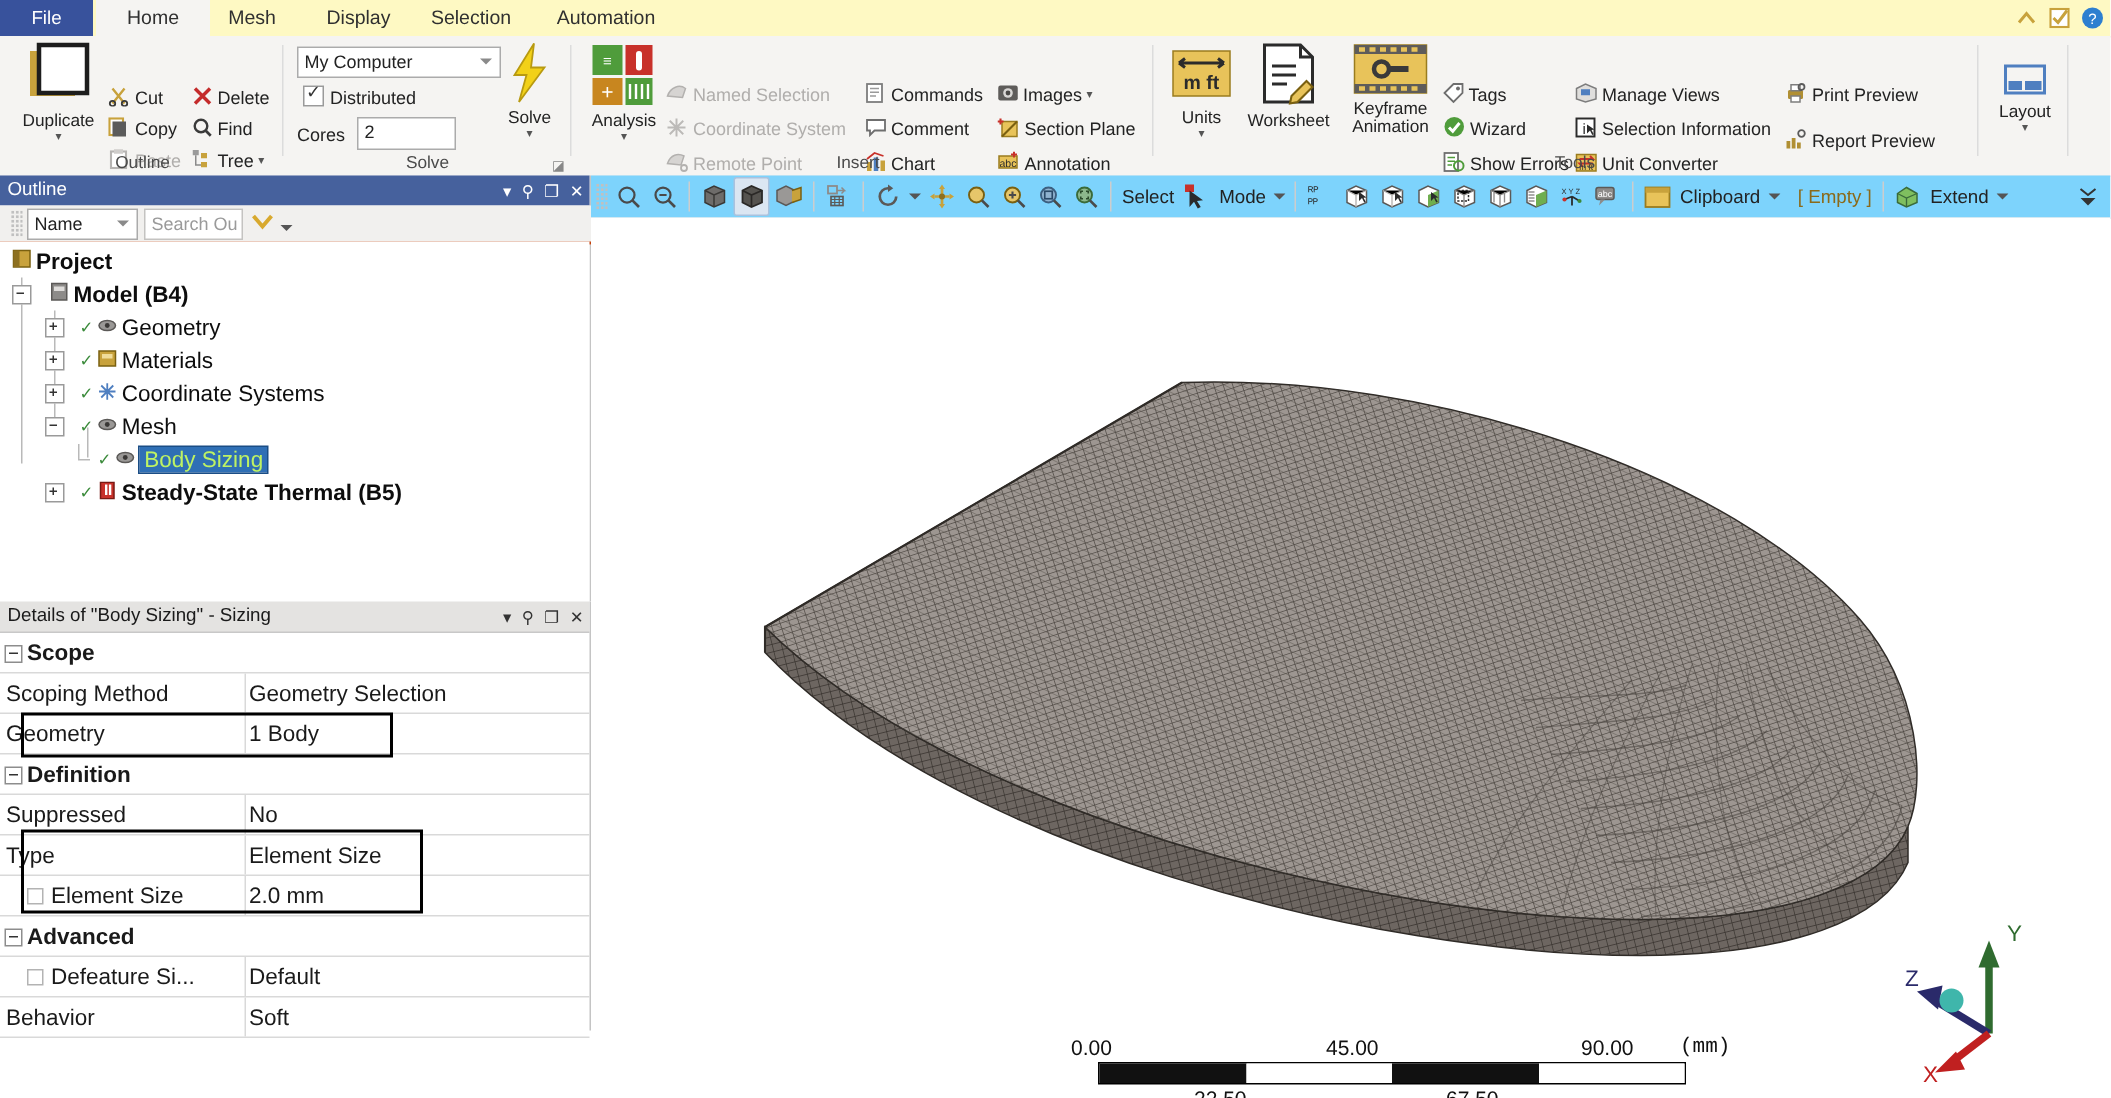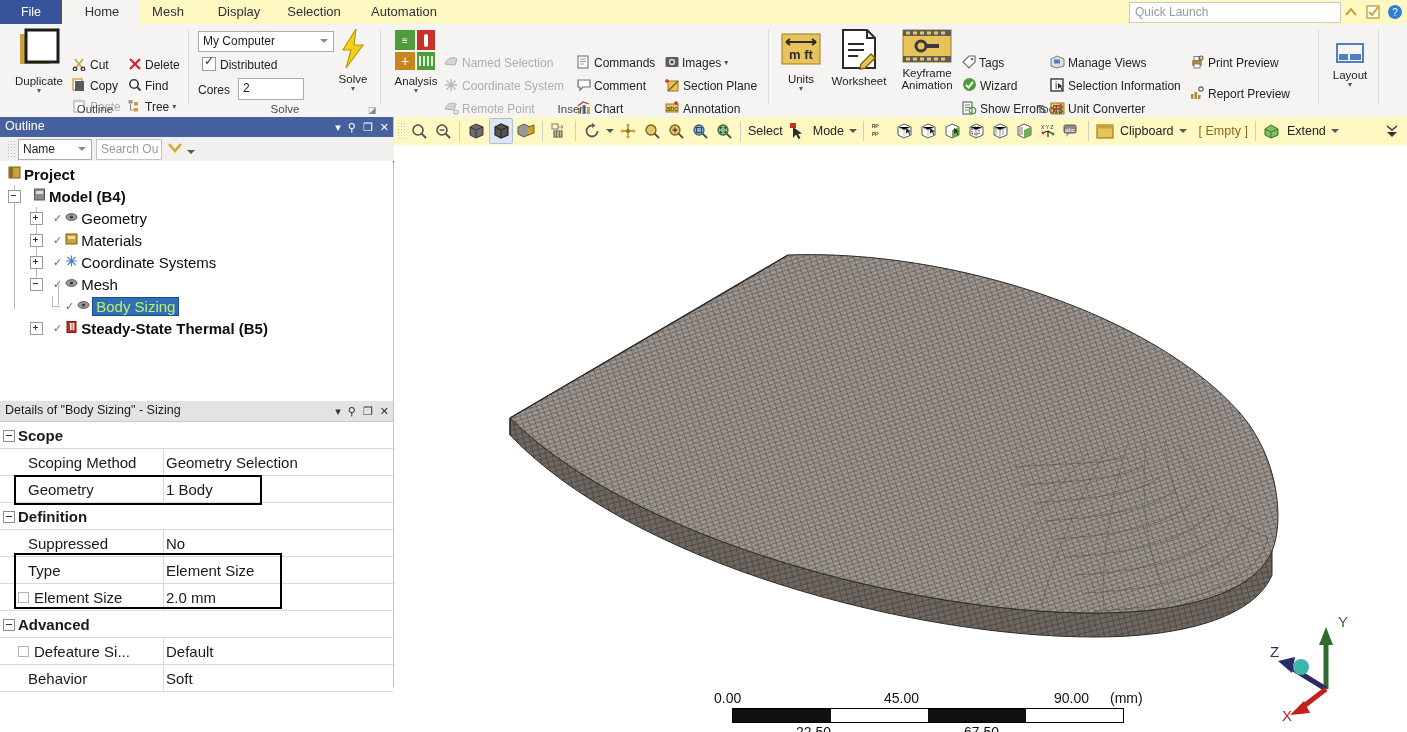--- a/index.html
+++ b/index.html
@@ -58,29 +58,29 @@
   .expander.plus:after{content:"";position:absolute;left:4px;top:2px;width:1px;height:5px;background:#333;}
   .tcheck{color:#3a8a3a;font-size:11px;flex:none;}
   .tline{position:absolute;background:#b9b9b9;}
 
   .details{position:absolute;left:0;top:401px;width:393px;height:286px;background:#fff;border-right:1px solid #c4c4c4;}
   .dgrid{position:absolute;left:0;top:21px;width:393px;}
   .drow{position:relative;height:26px;border-bottom:1px solid #d9d9d9;display:flex;align-items:center;font-size:15px;}
   .drow .minus{position:absolute;left:3px;top:8px;width:10px;height:10px;border:1px solid #8d8d8d;background:#fff;}
   .drow .minus:before{content:"";position:absolute;left:2px;top:4px;width:6px;height:1px;background:#333;}
   .drow .hdr{padding-left:18px;font-weight:bold;}
-  .dkey{position:absolute;left:28px;width:146px;white-space:nowrap;overflow:hidden;}
+  .dkey{position:absolute;left:4px;width:146px;white-space:nowrap;overflow:hidden;}
   .dval{position:absolute;left:166px;white-space:nowrap;}
   .dvline{position:absolute;left:163px;top:0;width:1px;height:100%;background:#d9d9d9;}
   .dsubbox{position:absolute;left:18px;top:8px;width:9px;height:9px;border:1px solid #b3b3b3;background:#fff;}
   .hl-box{position:absolute;border:2.5px solid #000;pointer-events:none;}
 
   
   .gfx{position:absolute;left:394px;top:117px;width:1013px;height:615px;background:#fff;}
-  .gtool{position:absolute;left:0;top:0;width:1013px;height:28px;background:#fef9c3;border-bottom:1px solid #d2d1cf;display:flex;align-items:center;}
+  .gtool{position:absolute;left:0;top:0;width:1013px;height:28px;background:#7dd3fc;border-bottom:1px solid #d2d1cf;display:flex;align-items:center;}
   .gbtn{height:24px;min-width:22px;display:flex;align-items:center;justify-content:center;cursor:default;margin:0 1px;}
   .gbtn.on{background:#dbe6f2;border:1px solid #a9c2de;border-radius:2px;}
   .gsep{width:1px;height:20px;background:#cdcdcd;margin:0 4px;}
   .gtxt{font-size:12.5px;color:#222;padding:0 3px;white-space:nowrap;}
   .gripper{width:8px;height:18px;margin-left:3px;margin-right:2px;
     background-image:radial-gradient(#c0c0c0 1px,transparent 1px);background-size:3px 3px;}
   .viewport{position:absolute;left:0;top:28px;width:1013px;height:587px;background:#fff;overflow:hidden;}
 
   .scalebar{position:absolute;left:338px;top:545px;width:392px;}
   .sb-top{position:relative;height:17px;font-size:14px;color:#111;}
@@ -102,23 +102,20 @@
 
   <div class="tabbar">
     <div class="tab file" style="left:0;width:62px;">File</div>
     <div class="tab active" style="left:64px;width:76px;">Home</div>
     <div class="tab" style="left:140px;width:56px;">Mesh</div>
     <div class="tab" style="left:256px;width:0px;"></div>
     <div class="tab" style="left:196px;width:86px;">Display</div>
     <div class="tab" style="left:274px;width:80px;">Selection</div>
     <div class="tab" style="left:356px;width:96px;">Automation</div>
 
-    <div class="qlwrap">
-      <span>Quick Launch</span>
-    </div>
     <div class="ql-icons">
       <div class="ic">
         <svg width="16" height="14" viewBox="0 0 16 14">
             <path d="M3 10 L8 4 L13 10" stroke="#c8a23c" stroke-width="2" fill="none"></path>
           </svg>
       </div>
       <div class="ic">
         <svg width="16" height="16" viewBox="0 0 16 16">
             <rect x="2" y="2" width="12" height="12" fill="#fff" stroke="#c8a23c" stroke-width="1.4"></rect>
             <path d="M4 8 L7 11 L13 3" stroke="#c8a23c" stroke-width="2" fill="none"></path>
@@ -1000,21 +997,21 @@
 
         <path d="M116 273 L394 110" stroke="#2f2b27" stroke-width="1.4" fill="none"></path>
         <path d="M116 273 L116 290" stroke="#2f2b27" stroke-width="1.4" fill="none"></path>
       </svg>
 
       <div class="scalebar">
         <div class="sb-top">
           <span style="left:-18px;">0.00</span>
           <span style="left:152px;">45.00</span>
           <span style="left:322px;">90.00</span>
-          <span style="left:378px;">(mm)</span>
+          <span style="left:388px;font-family:Liberation Mono, monospace;">(mm)</span>
         </div>
         <div class="sb-bar">
           <i class="k"></i>
           <i class="w"></i>
           <i class="k"></i>
           <i class="w"></i>
         </div>
         <div class="sb-bot">
           <span style="left:64px;">22.50</span>
           <span style="left:232px;">67.50</span>

